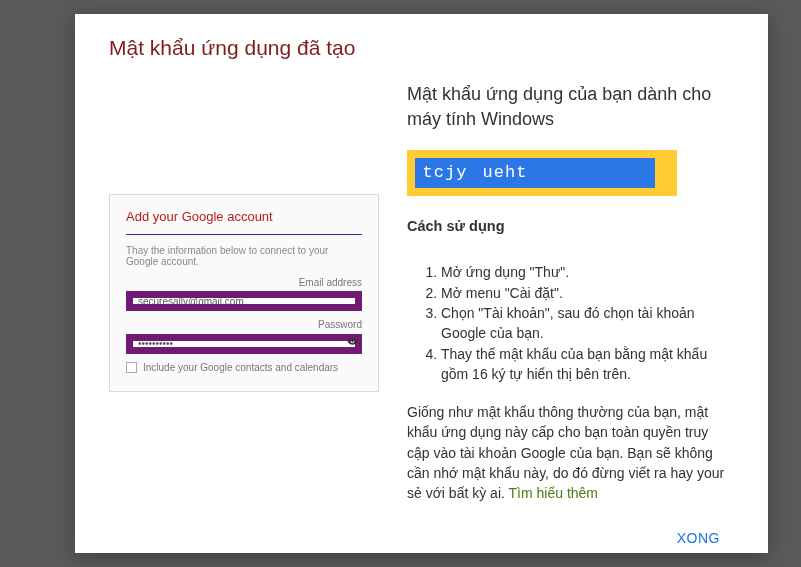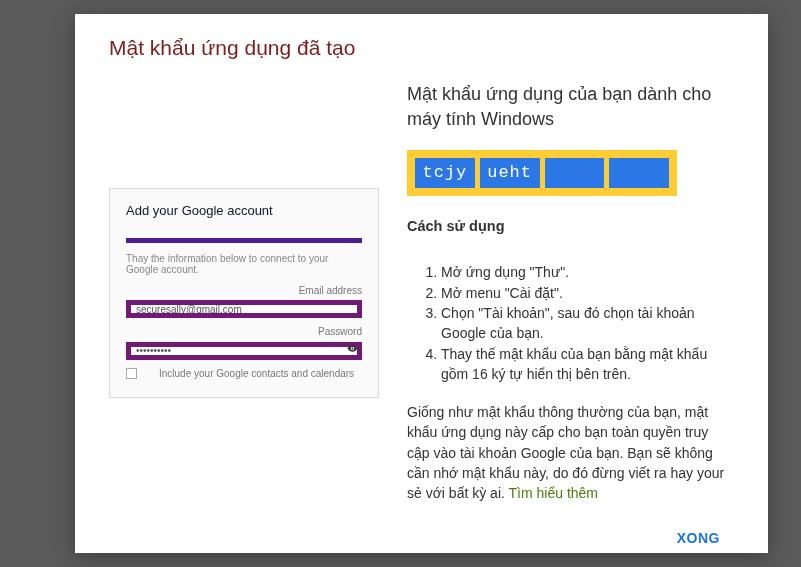--- a/index.html
+++ b/index.html
@@ -42,58 +42,58 @@
       justify-content: center;
     }
     .demo-panel {
       border: 1px solid #d9d9d9;
       width: 100%;
       padding: 14px 16px 18px 16px;
       background: #fafafa;
     }
     .demo-panel-title {
       font-size: 13px;
-      color: #0f172a;
-      font-weight: 400;
-      border-bottom: 5px solid #4c1d95;
-      padding-bottom: 20px;
+      color: #b91c1c;
+      font-weight: 400;
+      border-bottom: 1px solid #4c1d95;
+      padding-bottom: 10px;
       margin-bottom: 10px;
     }
     .demo-hint {
       font-size: 10px;
       color: #888;
       margin-bottom: 10px;
     }
     .demo-label {
       font-size: 10px;
       color: #777;
       margin-bottom: 3px;
       text-align: right;
     }
     .demo-input-wrap { position: relative; margin-bottom: 8px; }
     .demo-input {
       width: 100%;
-      border: 5px solid #701a75;
+      border: 7px solid #701a75;
       font-size: 10px;
       padding: 3px 5px;
       color: #555;
       background: #fff;
       height: 18px;
     }
     .demo-eye {
       position: absolute;
       right: 4px;
       top: 3px;
       font-size: 10px;
       color: #333;
     }
     .demo-check-row {
       display: flex;
       align-items: center;
-      gap: 22px;
+      gap: 6px;
       margin-top: 4px;
     }
     .demo-checkbox {
       width: 11px;
       height: 11px;
       border: 1px solid #aaa;
       background: #fff;
     }
     .demo-check-label {
       font-size: 10px;
@@ -108,21 +108,20 @@
       font-size: 18px;
       font-weight: 500;
       color: #333;
       margin-bottom: 18px;
       line-height: 1.4;
     }
     .pw-box {
       background: #ffcc33;
       padding: 8px;
       display: flex;
-      gap: 5px;
       margin-bottom: 22px;
       width: 270px;
     }
     .pw-seg {
       background: #2a77e5;
       color: #fff;
       font-family: "Courier New", monospace;
       font-size: 17px;
       font-weight: 400;
       width: 60px;
@@ -158,21 +157,21 @@
       display: flex;
       justify-content: flex-end;
       padding-top: 20px;
       padding-right: 6px;
     }
     .done-btn {
       background: none;
       border: none;
       color: #1a73e8;
       font-size: 14px;
-      font-weight: 700;
+      font-weight: 400;
       letter-spacing: 0.5px;
       cursor: pointer;
       padding: 6px 8px;
     }
   </style>
 </head>
 <body>
 
 <div class="modal">
   <h1 class="modal-title">Mật khẩu ứng dụng đã tạo</h1>

